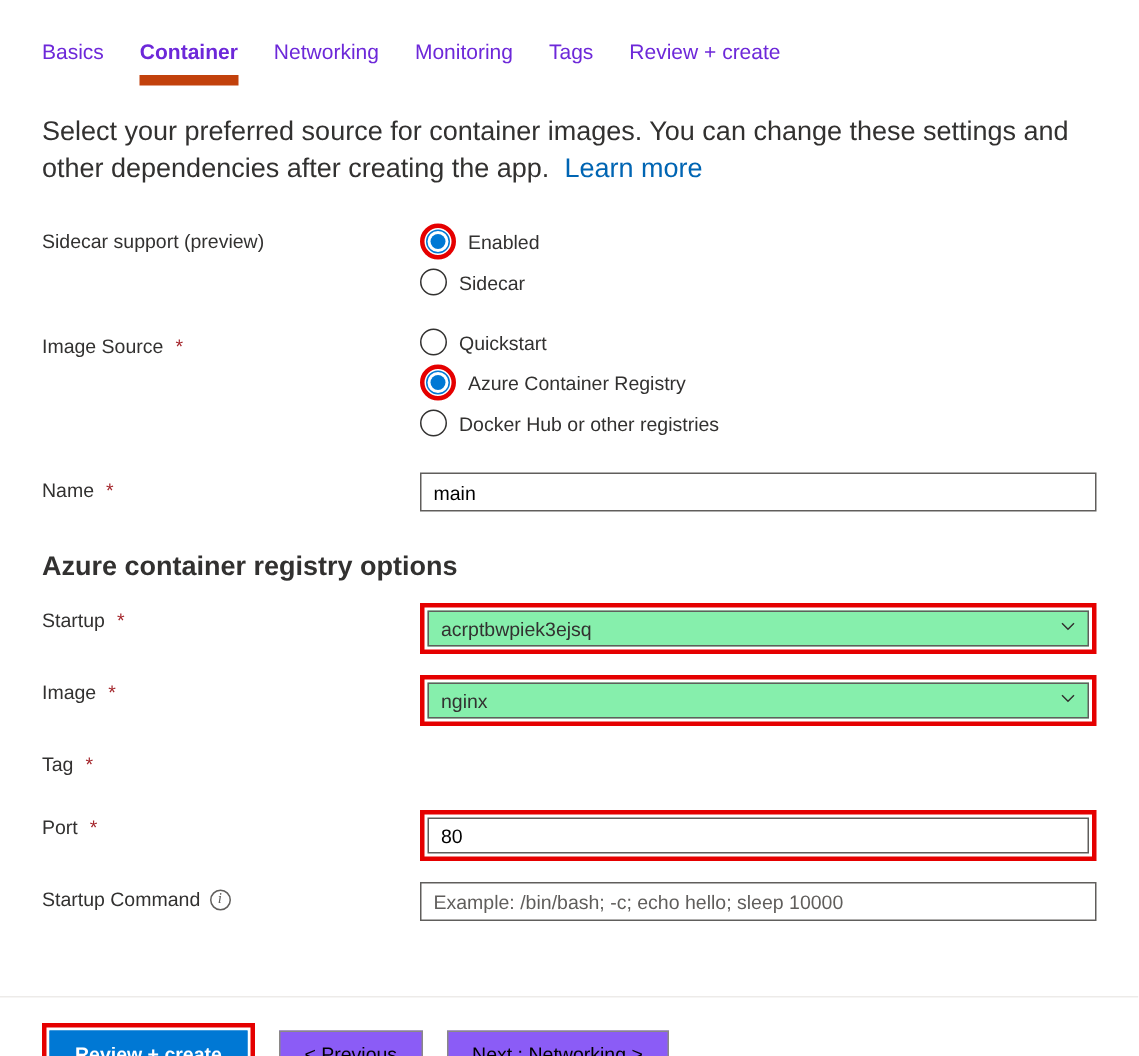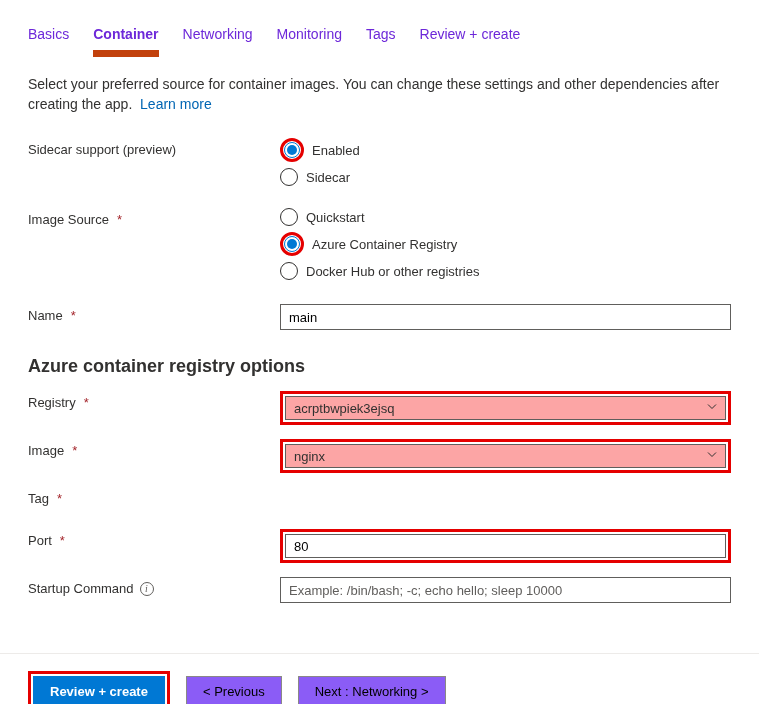--- a/index.html
+++ b/index.html
@@ -24,21 +24,21 @@
     font-size: 14px;
     color: #6d28d9;
     cursor: pointer;
     border-bottom: 3px solid transparent;
   }
   .tab.active {
     font-weight: 600;
     border-bottom: 7px solid #c2410c;
   }
   .description {
-    font-size: 14px;
+    font-size: 18px;
     line-height: 1.4;
     margin-bottom: 24px;
   }
   .description a { color: #0065b3; text-decoration: none; }
   .form-row {
     display: flex;
     align-items: flex-start;
     margin-bottom: 6px;
     min-height: 28px;
   }
@@ -80,21 +80,21 @@
     position: relative;
     width: 100%;
   }
   .select-box {
     width: 100%;
     height: 26px;
     border: 1px solid #605e5c;
     padding: 0 28px 0 8px;
     font-size: 13px;
     display:flex; align-items:center;
-    background:#fca5a5;
+    background:#86efac;
     cursor:pointer;
   }
   .chevron {
     position:absolute; right:8px; top:50%; transform:translateY(-50%);
     pointer-events:none;
   }
   .highlight-box {
     border: 3px solid #e50000;
     padding: 2px;
   }
@@ -212,21 +212,21 @@
     </div>
     <div class="form-control">
       <input class="text-input" type="text" value="main" style="">
     </div>
   </div>
 
   <div class="section-heading">Azure container registry options</div>
 
   <div class="form-row row-spaced">
     <div class="form-label">
-      <span>Registry</span>
+      <span>Startup</span>
         <span class="req">*</span>
     </div>
     <div class="form-control">
       <div class="highlight-box">
         <div class="select-wrap">
           <div class="select-box">
             <span>acrptbwpiek3ejsq</span>
           </div>
           <span class="chevron">
             <svg width="12" height="12" viewBox="0 0 12 12">

